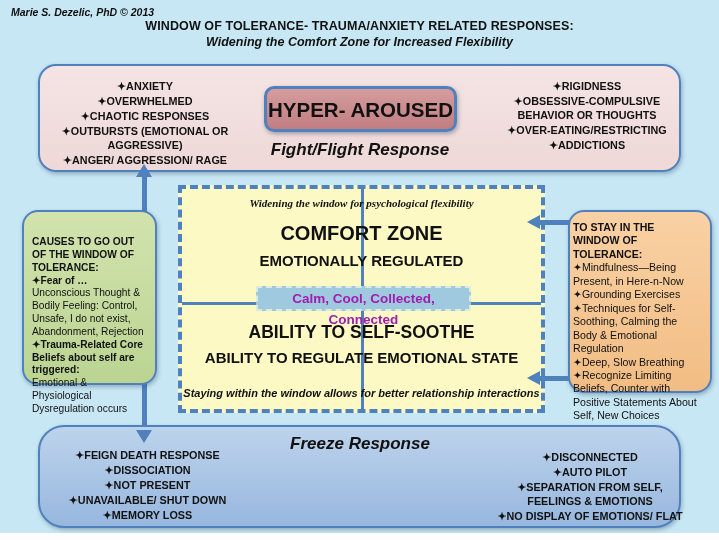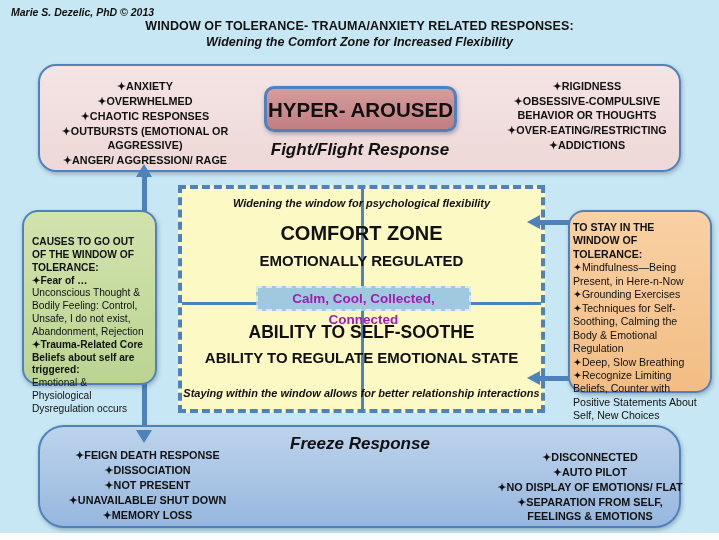--- a/index.html
+++ b/index.html
@@ -20,21 +20,21 @@
   .panel-pink  { left:38px; top:64px; width:643px; height:108px; border-radius:18px; background:linear-gradient(#f5e4e4,#eed8d8); }
   .panel-blue  { left:38px; top:425px; width:643px; height:103px; border-radius:26px; background:linear-gradient(#bdd3ec,#97b7de); }
   .panel-green { left:22px; top:210px; width:135px; height:175px; border-radius:16px; background:linear-gradient(#d2e3ae,#bbd492); padding:24px 7px 6px 8px; }
   .panel-orange{ left:568px; top:210px; width:144px; height:183px; border-radius:16px; background:linear-gradient(#f9d1a4,#f2bd84); padding:9px 7px 6px 3px; }
 
   .window-box { position:absolute; left:178px; top:185px; width:367px; height:228px;
     background:#fcf9c5; border:4px dashed #4f81bd; z-index:2; }
   .win-vline { position:absolute; left:179px; top:0; width:3px; height:100%; background:#4f81bd; z-index:1; }
   .win-hline { position:absolute; left:0; top:113px; width:100%; height:3px; background:#4f81bd; z-index:1; }
   .win-note { position:absolute; left:0; width:100%; text-align:center; font-size:11px; font-weight:bold; font-style:italic; z-index:2; }
-  .win-note.top { top:8px; }
+  .win-note.top { top:8px;font-family:Liberation Serif, serif; }
   .win-note.bottom { top:198px; }
   .win-comfort { position:absolute; top:33px; left:0; width:100%; text-align:center; font-size:20px; font-weight:bold; z-index:2; }
   .win-er { position:absolute; top:63px; left:0; width:100%; text-align:center; font-size:15px; font-weight:bold; z-index:2; }
   .win-band { position:absolute; left:74px; top:97px; width:215px; height:25px; background:#9fc9de;
     border:2px dashed #dcebdd; text-align:center; font-size:13.5px; font-weight:bold; color:#a21caf;
     line-height:21px; z-index:3; }
   .win-soothe { position:absolute; top:133px; left:0; width:100%; text-align:center; font-size:17.5px; font-weight:bold; z-index:2; }
   .win-reg { position:absolute; top:160px; left:0; width:100%; text-align:center; font-size:15px; font-weight:bold; z-index:2; }
 
   .cap-list { position:absolute; text-align:center; font-size:10.8px; font-weight:bold; line-height:1.3; }
@@ -136,19 +136,19 @@
     <div class="cap-list" style="left:15px; top:21px; width:185px;">
       <div>✦FEIGN DEATH RESPONSE</div>
       <div>✦DISSOCIATION</div>
       <div>✦NOT PRESENT</div>
       <div>✦UNAVAILABLE/ SHUT DOWN</div>
       <div>✦MEMORY LOSS</div>
     </div>
     <div class="cap-list" style="left:454px; top:23px; width:192px;">
       <div>✦DISCONNECTED</div>
       <div>✦AUTO PILOT</div>
+      <div>✦SEPARATION FROM SELF, FEELINGS &amp; EMOTIONS</div>
       <div>✦NO DISPLAY OF EMOTIONS/ FLAT</div>
-      <div>✦SEPARATION FROM SELF, FEELINGS &amp; EMOTIONS</div>
     </div>
   </div>
 
   <div class="bottom-strip"></div>
 </div>
 
 </body></html>

